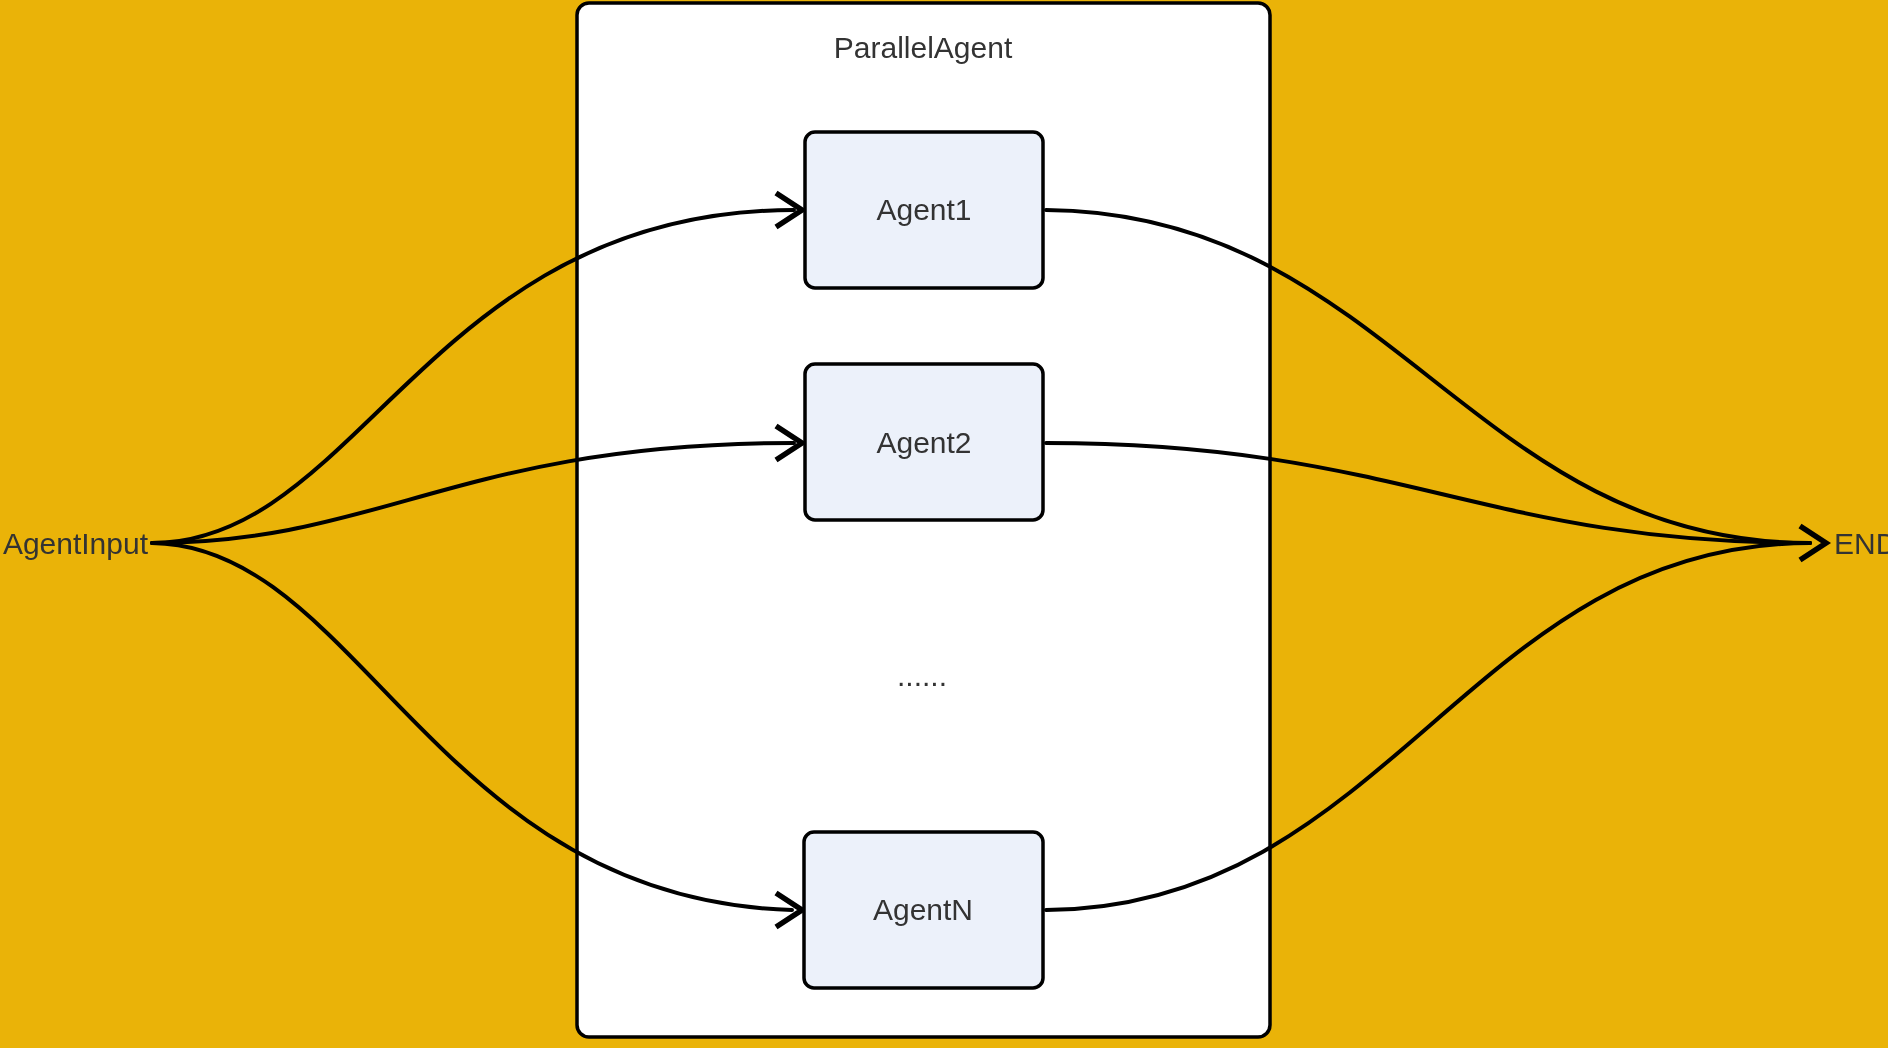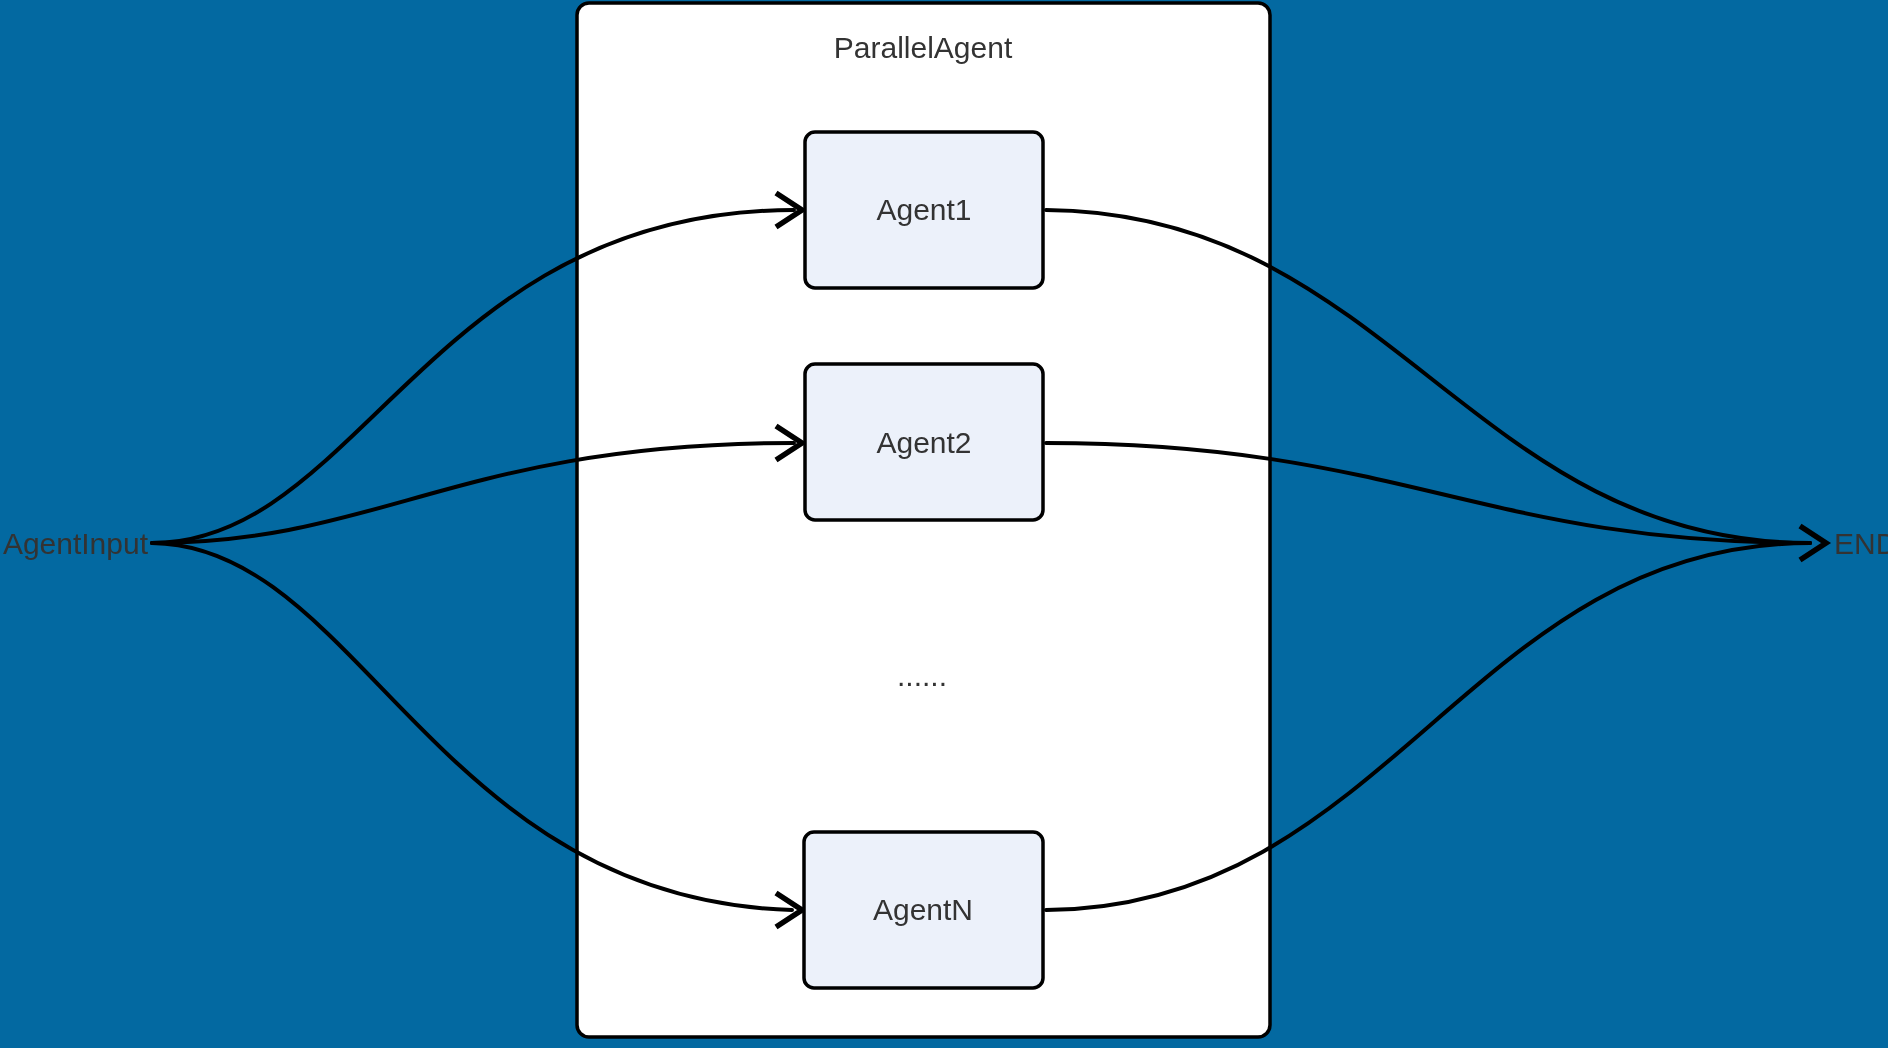--- a/index.html
+++ b/index.html
@@ -4,21 +4,21 @@
 <style>
   html, body {
     margin: 0;
     padding: 0;
     background: #FFFFFF;
   }
   .canvas {
     position: relative;
     width: 1888px;
     height: 1048px;
-    background: #0369a1;
+    background: #eab308;
     font-family: "Liberation Sans", "DejaVu Sans", sans-serif;
   }
   svg { display: block; }
   .edge {
     fill: none;
     stroke: #000000;
     stroke-width: 4;
     stroke-linecap: round;
   }
   .arrowhead {

